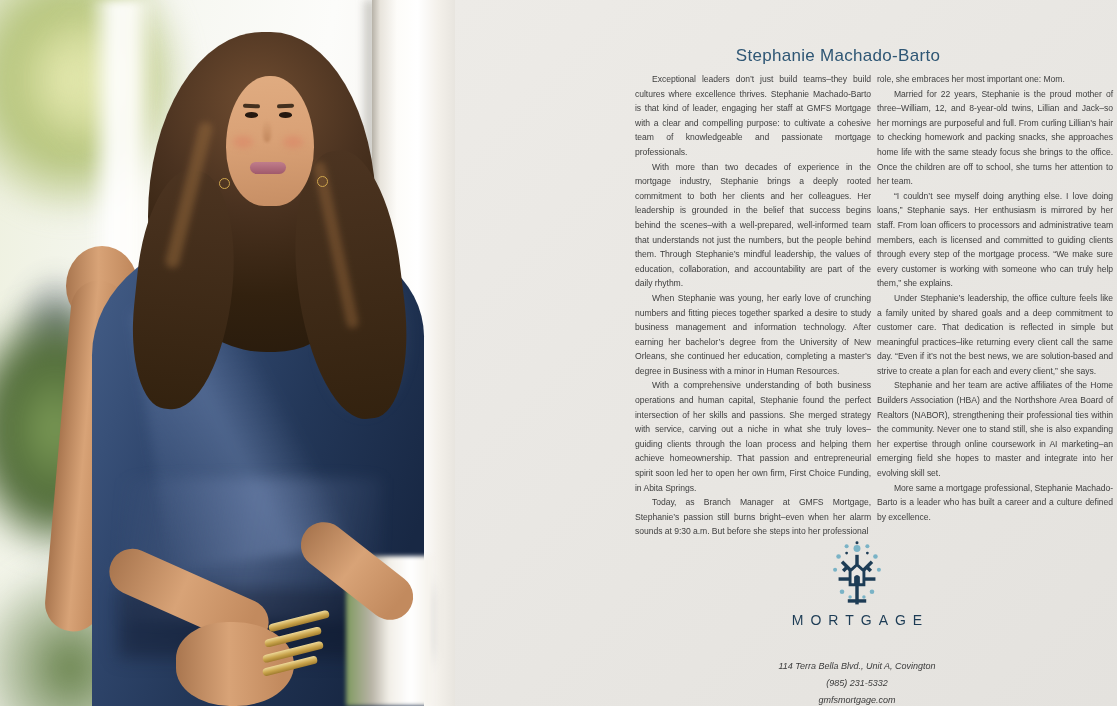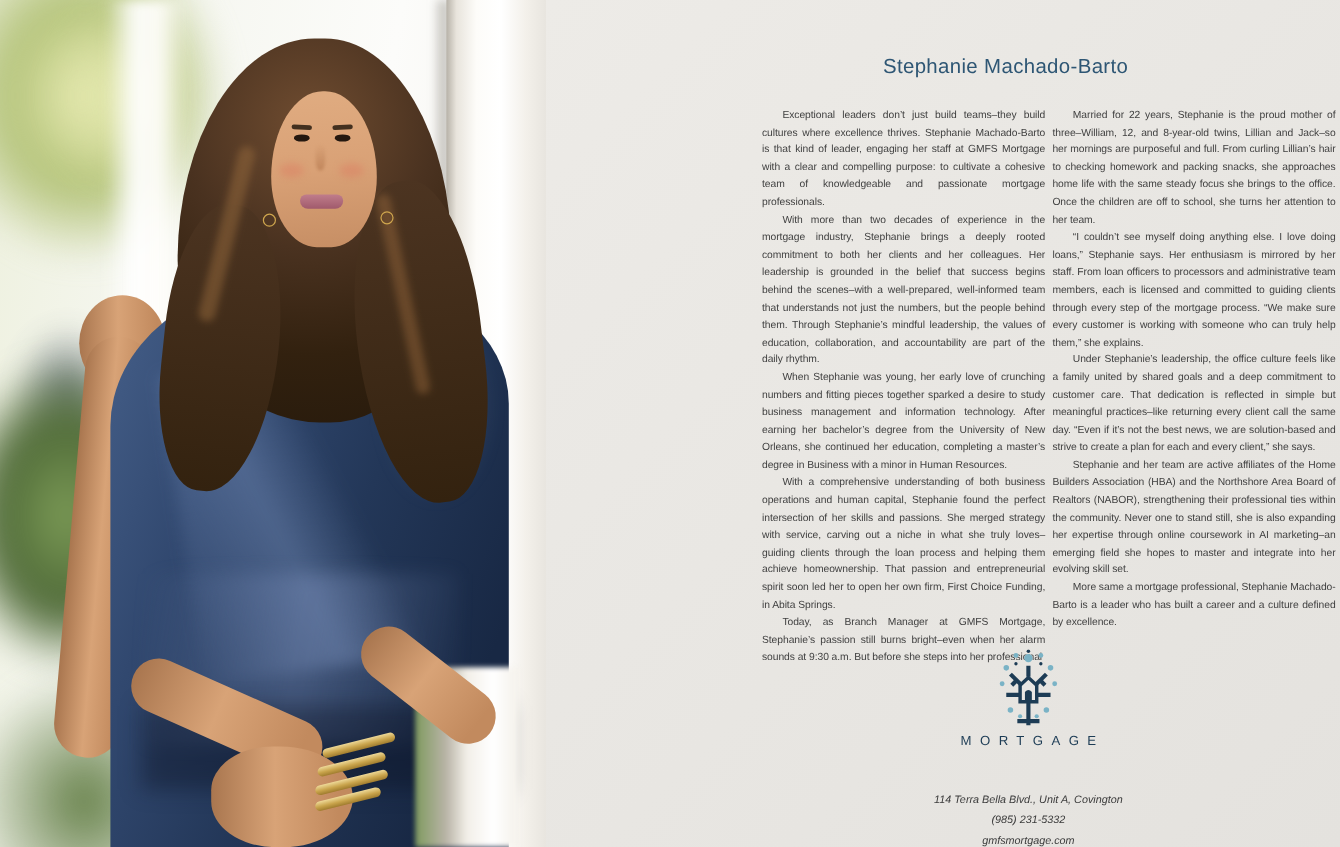--- a/index.html
+++ b/index.html
@@ -57,30 +57,30 @@
   .earring{width:9px;height:9px;border:1.5px solid #cfa64e;border-radius:50%;}
   .p-earring-l{left:219px;top:178px;}
   .p-earring-r{left:317px;top:176px;}
 
   
   .page{position:absolute;left:455px;top:0;width:662px;height:706px;
     background:linear-gradient(135deg,#edebe7,#e8e6e2 55%,#e4e2de 100%);}
   .content{position:absolute;left:180px;top:0;width:478px;height:706px;}
   .title{position:absolute;left:0;top:46px;width:406px;text-align:center;
     font-size:17px;font-weight:400;letter-spacing:.3px;color:#2e5674;}
-  .columns{position:absolute;left:0;top:88px;width:478px;display:flex;gap:6px;}
+  .columns{position:absolute;left:0;top:72px;width:478px;display:flex;gap:6px;}
   .col{flex:1 1 0;}
   .col p{margin:0;font-size:8.6px;line-height:14.6px;letter-spacing:-0.05px;
     text-align:justify;text-indent:17px;color:#3f3f3f;}
   .col p.no-indent{text-indent:0;}
   .logo-block{position:absolute;left:0;top:541px;width:444px;text-align:center;}
   .logo-icon{display:block;margin:0 auto;}
   .wordmark{font-family:"Liberation Serif",serif;font-weight:700;font-size:40px;line-height:1;
     letter-spacing:1px;color:#1d3c55;margin-top:2px;}
-  .subtitle{font-size:11px;letter-spacing:7px;padding-left:7px;color:#1d3c55;margin-top:3px;font-weight:500;}
+  .subtitle{font-size:14px;letter-spacing:7px;padding-left:7px;color:#1d3c55;margin-top:3px;font-weight:500;}
   .footer{position:absolute;left:0;top:658px;width:444px;text-align:center;
     font-style:italic;font-size:9px;line-height:17px;color:#3b3b3b;}
 </style>
 </head>
 <body>
 
 <div class="spread">
 
   <div class="photo">
     <div class="p-bg"></div>
@@ -134,20 +134,21 @@
 
       <div class="columns">
         <div class="col">
           <p>Exceptional leaders don’t just build teams–they build cultures where excellence thrives. Stephanie Machado-Barto is that kind of leader, engaging her staff at GMFS Mortgage with a clear and compelling purpose: to cultivate a cohesive team of knowledgeable and passionate mortgage professionals.</p>
           <p>With more than two decades of experience in the mortgage industry, Stephanie brings a deeply rooted commitment to both her clients and her colleagues. Her leadership is grounded in the belief that success begins behind the scenes–with a well-prepared, well-informed team that understands not just the numbers, but the people behind them. Through Stephanie’s mindful leadership, the values of education, collaboration, and accountability are part of the daily rhythm.</p>
           <p>When Stephanie was young, her early love of crunching numbers and fitting pieces together sparked a desire to study business management and information technology. After earning her bachelor’s degree from the University of New Orleans, she continued her education, completing a master’s degree in Business with a minor in Human Resources.</p>
           <p>With a comprehensive understanding of both business operations and human capital, Stephanie found the perfect intersection of her skills and passions. She merged strategy with service, carving out a niche in what she truly loves–guiding clients through the loan process and helping them achieve homeownership. That passion and entrepreneurial spirit soon led her to open her own firm, First Choice Funding, in Abita Springs.</p>
           <p>Today, as Branch Manager at GMFS Mortgage, Stephanie’s passion still burns bright–even when her alarm sounds at 9:30 a.m. But before she steps into her professional</p>
         </div>
         <div class="col">
+          <p class="no-indent">role, she embraces her most important one: Mom.</p>
           <p>Married for 22 years, Stephanie is the proud mother of three–William, 12, and 8-year-old twins, Lillian and Jack–so her mornings are purposeful and full. From curling Lillian’s hair to checking homework and packing snacks, she approaches home life with the same steady focus she brings to the office. Once the children are off to school, she turns her attention to her team.</p>
           <p>“I couldn’t see myself doing anything else. I love doing loans,” Stephanie says. Her enthusiasm is mirrored by her staff. From loan officers to processors and administrative team members, each is licensed and committed to guiding clients through every step of the mortgage process. “We make sure every customer is working with someone who can truly help them,” she explains.</p>
           <p>Under Stephanie’s leadership, the office culture feels like a family united by shared goals and a deep commitment to customer care. That dedication is reflected in simple but meaningful practices–like returning every client call the same day. “Even if it’s not the best news, we are solution-based and strive to create a plan for each and every client,” she says.</p>
           <p>Stephanie and her team are active affiliates of the Home Builders Association (HBA) and the Northshore Area Board of Realtors (NABOR), strengthening their professional ties within the community. Never one to stand still, she is also expanding her expertise through online coursework in AI marketing–an emerging field she hopes to master and integrate into her evolving skill set.</p>
           <p>More same a mortgage professional, Stephanie Machado-Barto is a leader who has built a career and a culture defined by excellence.</p>
         </div>
       </div>
 
       <div class="logo-block">
         <svg class="logo-icon" width="58" height="68" viewBox="0 0 100 118" aria-hidden="true">

